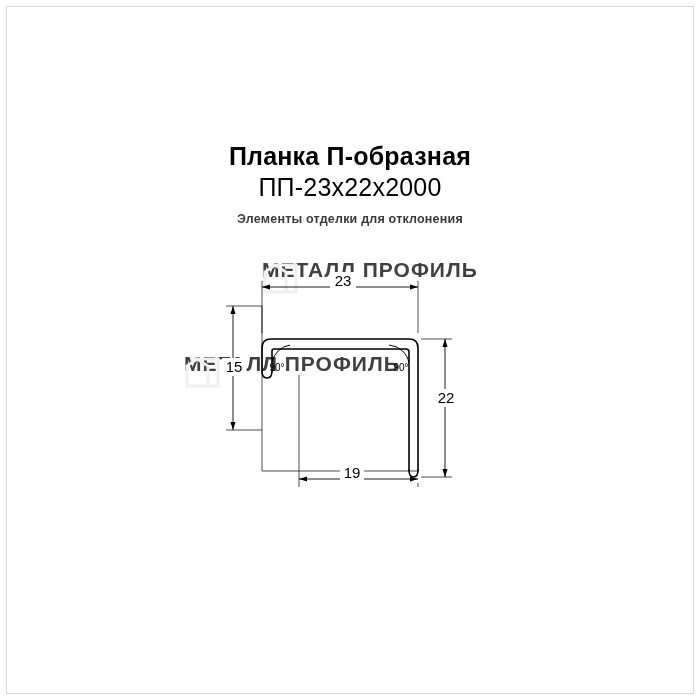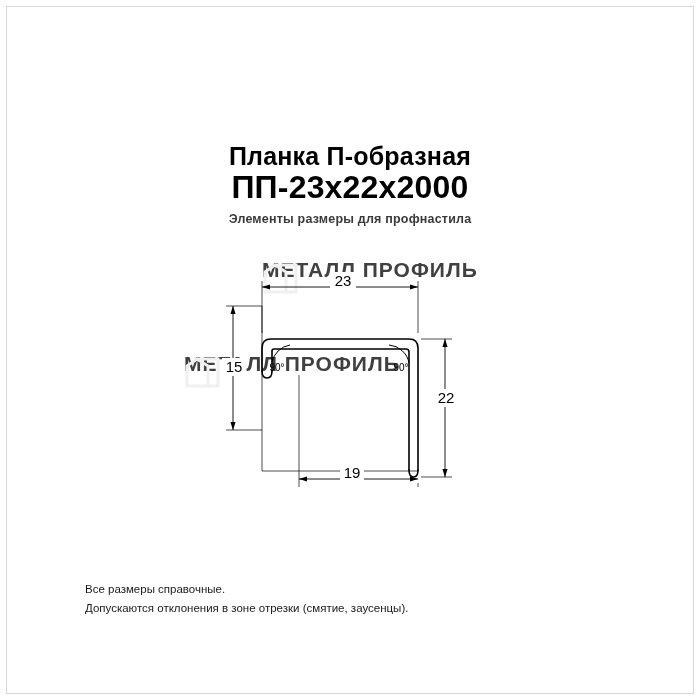--- a/index.html
+++ b/index.html
@@ -33,22 +33,22 @@
     margin-top: 45px;
   }
   .title-line1 {
     font-size: 25px;
     font-weight: bold;
     color: #000000;
     letter-spacing: 0.2px;
     line-height: 30px;
   }
   .title-line2 {
-    font-size: 32px;
-    font-weight: bold;
+    font-size: 25px;
+    font-weight: normal;
     color: #000000;
     letter-spacing: 0.2px;
     line-height: 32px;
   }
   .subtitle {
     margin-top: 9px;
     font-size: 12.5px;
     font-weight: bold;
     color: #3a3a3a;
     letter-spacing: 0.2px;
@@ -105,21 +105,21 @@
 </head>
 <body>
 
 <div class="page">
 
   <div class="frame"></div>
 
   <div class="title-block">
     <div class="title-line1">Планка П-образная</div>
     <div class="title-line2">ПП-23х22х2000</div>
-    <div class="subtitle">Элементы размеры для профнастила</div>
+    <div class="subtitle">Элементы отделки для отклонения</div>
   </div>
 
   <div class="wm wm1">МЕТАЛЛ ПРОФИЛЬ</div>
   <div class="wm wm2">МЕТАЛЛ ПРОФИЛЬ</div>
 
   <svg class="wm-logo" style="left:262px; top:262px;" width="40" height="34" viewBox="0 0 40 34">
     <path d="M3 30 L3 10 L13 3 L24 10 L24 30 Z" fill="none" stroke="#f0f0f0" stroke-width="3"></path>
     <path d="M13 3 L34 3 L34 30 L24 30" fill="none" stroke="#f0f0f0" stroke-width="3"></path>
   </svg>
   <svg class="wm-logo" style="left:184px; top:356px;" width="40" height="34" viewBox="0 0 40 34">
@@ -202,18 +202,14 @@
     <rect x="222" y="358" width="24" height="18" fill="#ffffff"></rect>
     <text class="dim-text" x="234" y="372" text-anchor="middle">15</text>
 
     <rect x="434" y="389" width="24" height="18" fill="#ffffff"></rect>
     <text class="dim-text" x="446" y="403" text-anchor="middle">22</text>
 
     <rect x="340" y="464" width="24" height="18" fill="#ffffff"></rect>
     <text class="dim-text" x="352" y="478" text-anchor="middle">19</text>
   </svg>
 
-  <div class="notes">
-    <div>Все размеры справочные.</div>
-    <div>Допускаются отклонения в зоне отрезки (смятие, заусенцы).</div>
-  </div>
 
 </div>
 
 </body></html>

